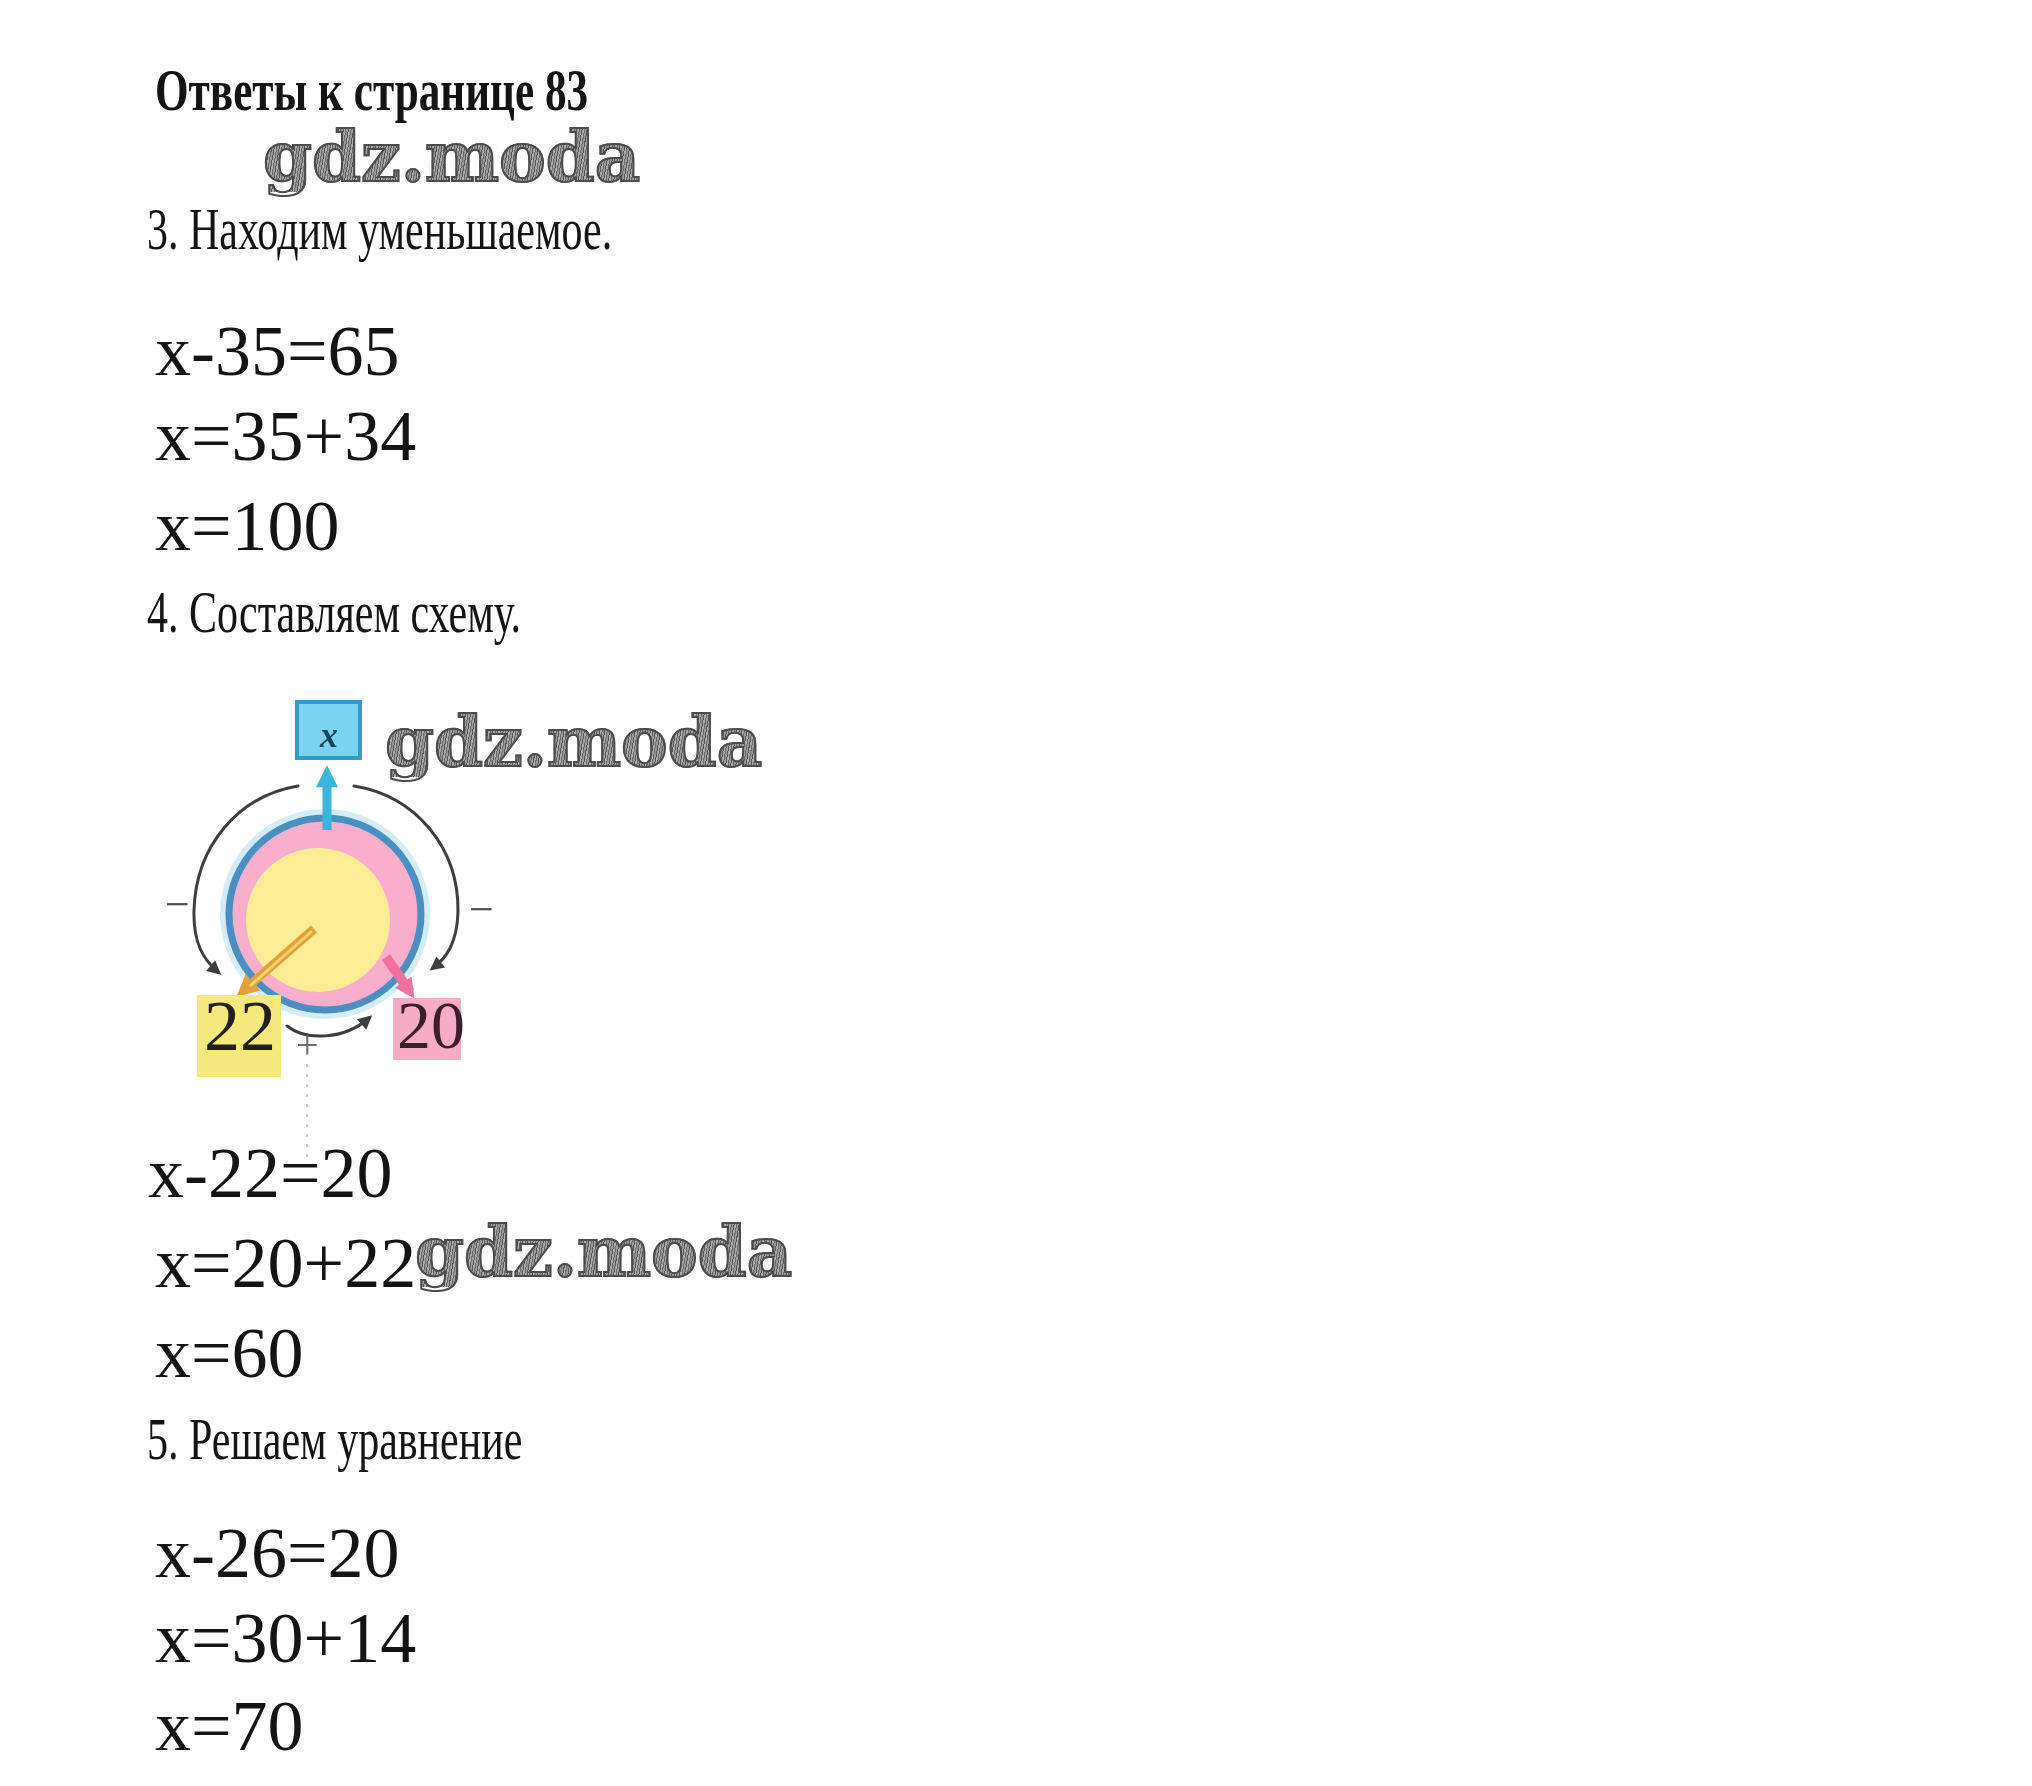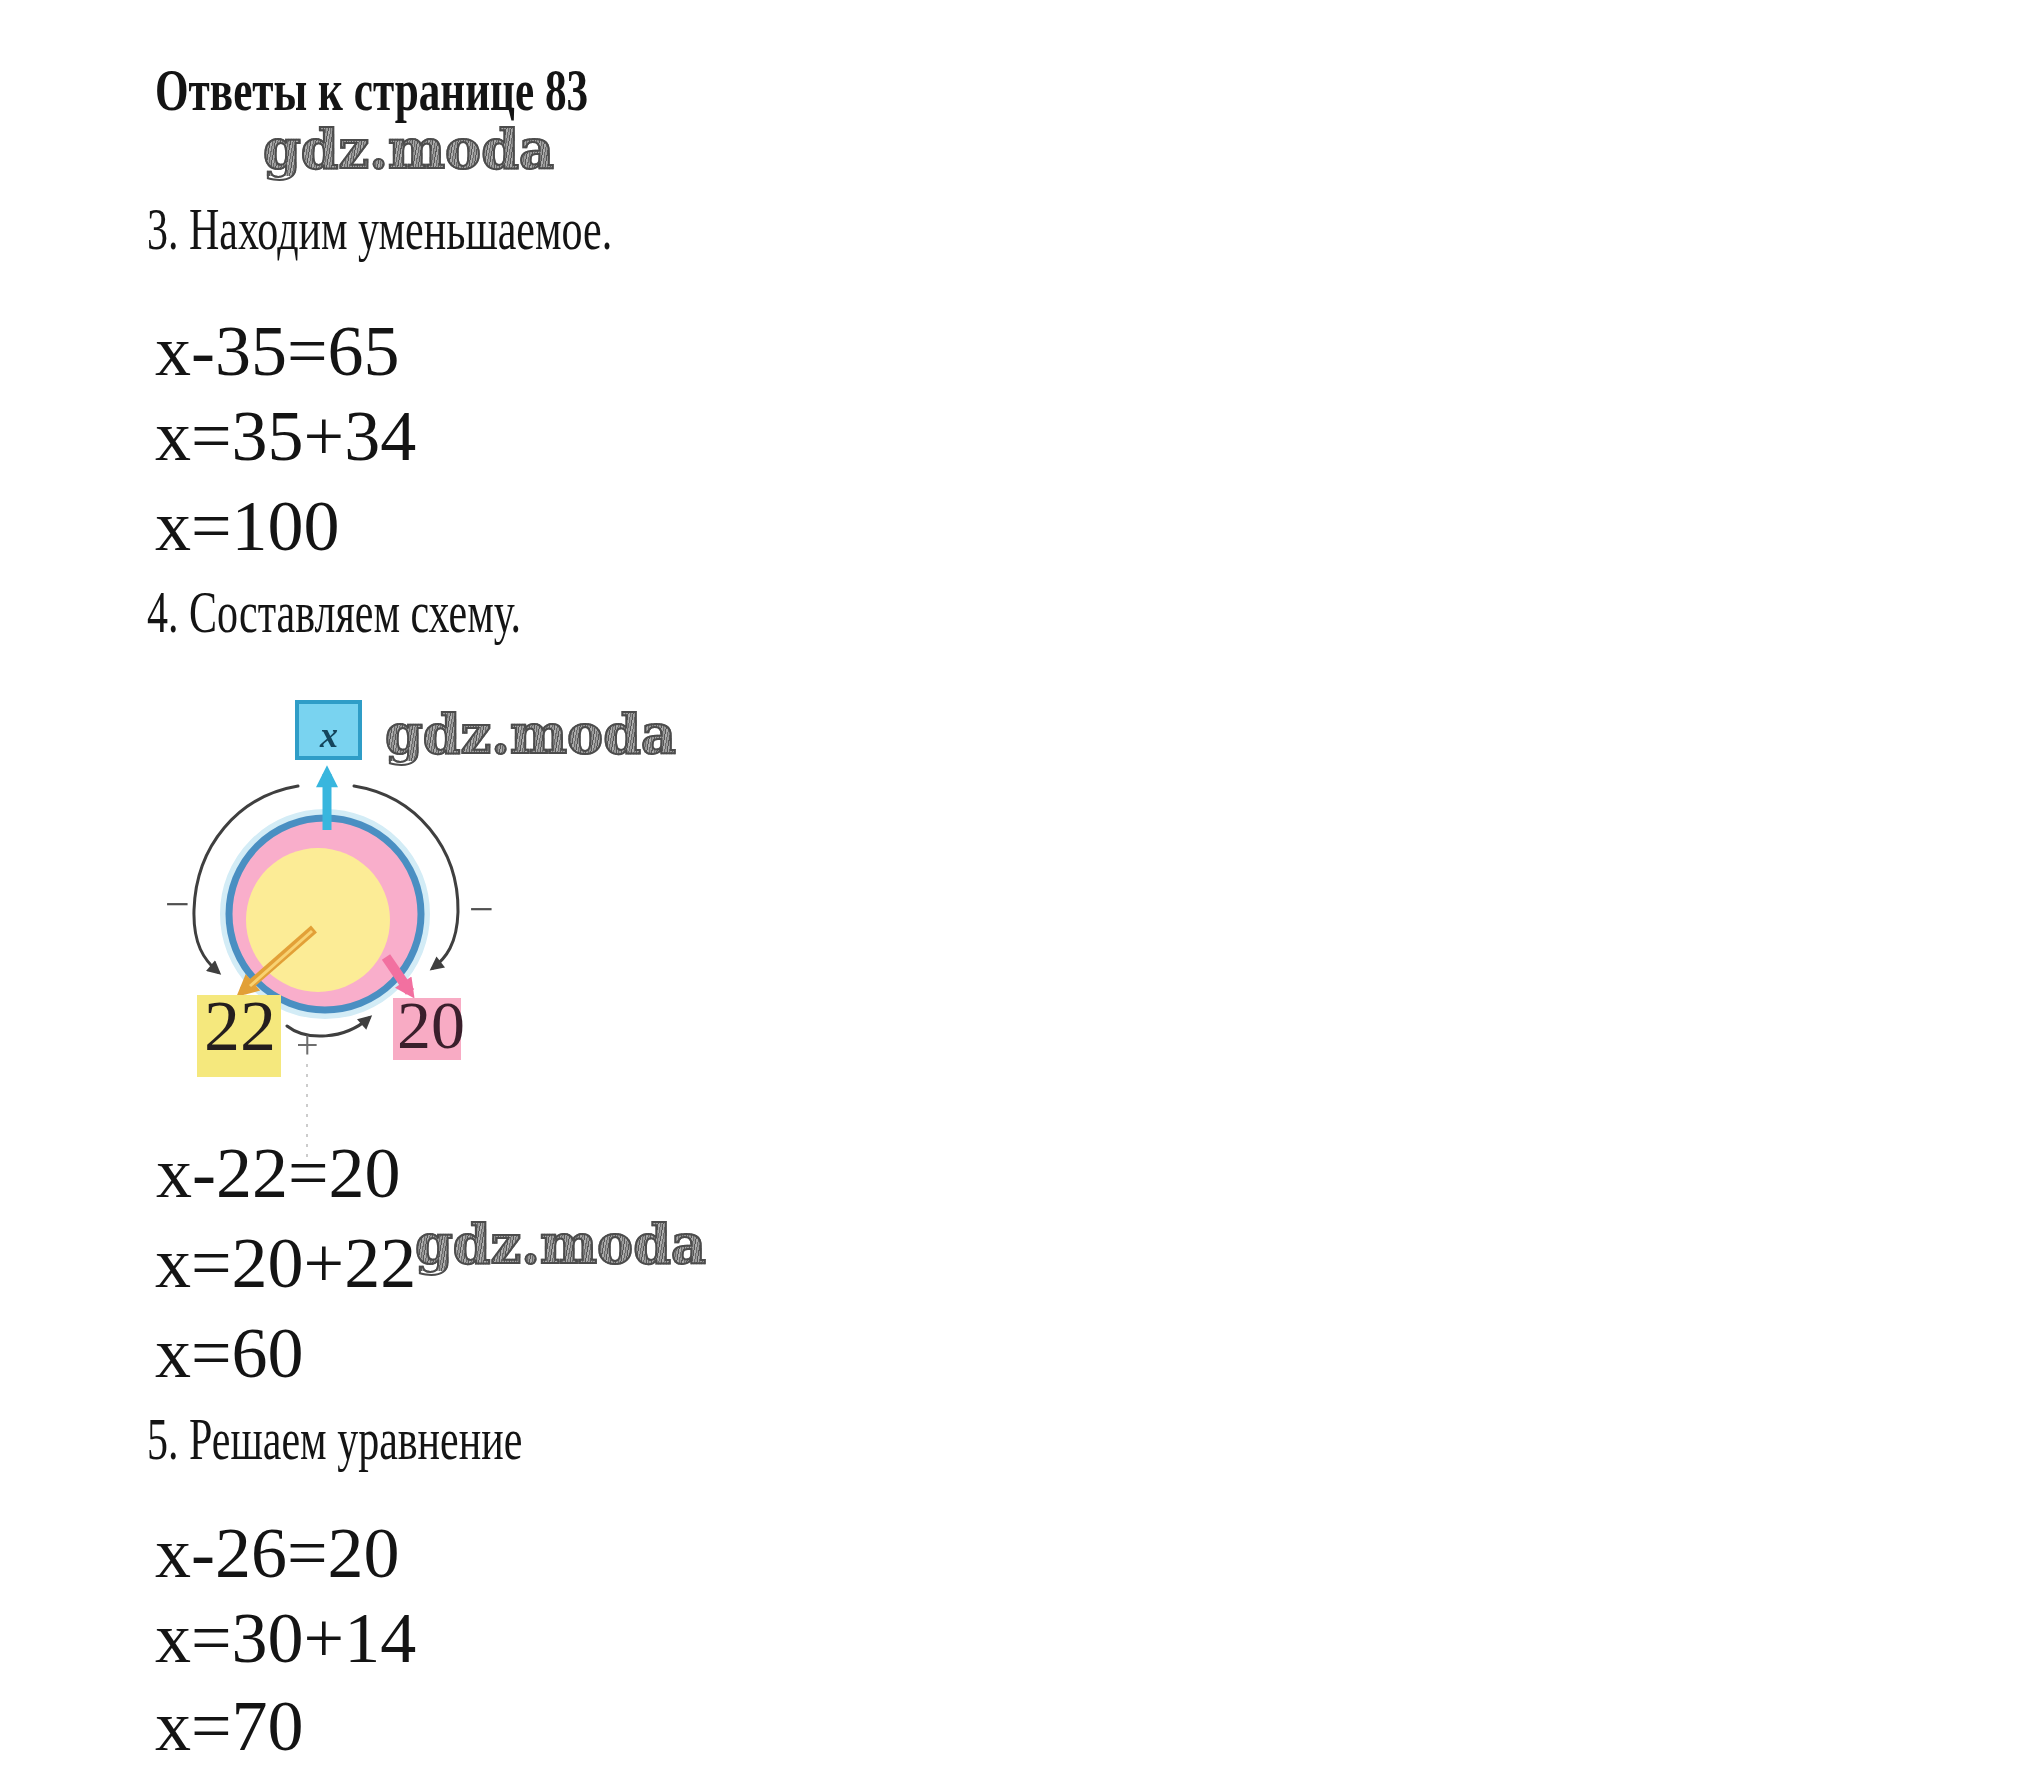--- a/index.html
+++ b/index.html
@@ -4,21 +4,21 @@
 <style>
   html,body{margin:0;padding:0;background:#ffffff;}
   #page{position:relative;width:1872px;height:1786px;background:#ffffff;overflow:hidden;
         font-family:"Liberation Serif",serif;}
   .line{position:absolute;white-space:nowrap;line-height:1;color:#141414;
         font-family:"Liberation Serif",serif;transform-origin:0 0;}
   .title{font-size:60px;font-weight:700;transform:scaleX(0.72);}
   .heading{font-size:60px;transform:scaleX(0.70);}
   .eq{font-size:72px;}
   .wm{position:absolute;white-space:nowrap;line-height:1;z-index:3;
-      font-family:"DejaVu Serif",serif;font-weight:700;font-size:54px;
+      font-family:"DejaVu Serif",serif;font-weight:700;font-size:70px;
       color:transparent;
       background:repeating-linear-gradient(100deg,#575757 0 1px,#ababab 1px 2.5px,#6b6b6b 2.5px 3.5px,#9a9a9a 3.5px 5px);
       -webkit-background-clip:text;background-clip:text;
       -webkit-text-stroke:2px #4c4c4c;}
   @supports not ((-webkit-background-clip:text) or (background-clip:text)){
     .wm{background:none;color:#7d7d7d;-webkit-text-stroke:0;}
   }
   .txt{z-index:4;}
   svg#diagram{position:absolute;left:100px;top:680px;z-index:2;}
   svg text{font-family:"Liberation Serif",serif;}
@@ -84,21 +84,21 @@
 
     <path class="arc" d="M 287 1026 C 306 1041, 344 1040, 369 1018" marker-end="url(#mGray)" stroke="#3f3f3f"></path>
     <text x="296" y="1058" class="plussign">+</text>
     <text x="165" y="919" class="opsign">−</text>
     <text x="469" y="924" class="opsign">−</text>
     <line x1="307" y1="1064" x2="307" y2="1172" stroke="#cccccc" stroke-width="2" stroke-dasharray="3 7"></line>
   </svg>
 
   <div class="wm" style="left:385px;top:707px">gdz.moda</div>
 
-  <div class="line eq txt" style="left:156px;top:1137px">х-22=20</div>
+  <div class="line eq txt" style="left:148px;top:1137px">х-22=20</div>
   <div class="wm" style="left:415px;top:1217px">gdz.moda</div>
   <div class="line eq txt" style="left:155px;top:1227px">х=20+22</div>
   <div class="line eq txt" style="left:155px;top:1317px">х=60</div>
 
   <div class="line heading txt" style="left:147px;top:1409px">5. Решаем уравнение</div>
 
   <div class="line eq txt" style="left:155px;top:1517px">х-26=20</div>
   <div class="line eq txt" style="left:155px;top:1602px">х=30+14</div>
   <div class="line eq txt" style="left:155px;top:1690px">х=70</div>
 

